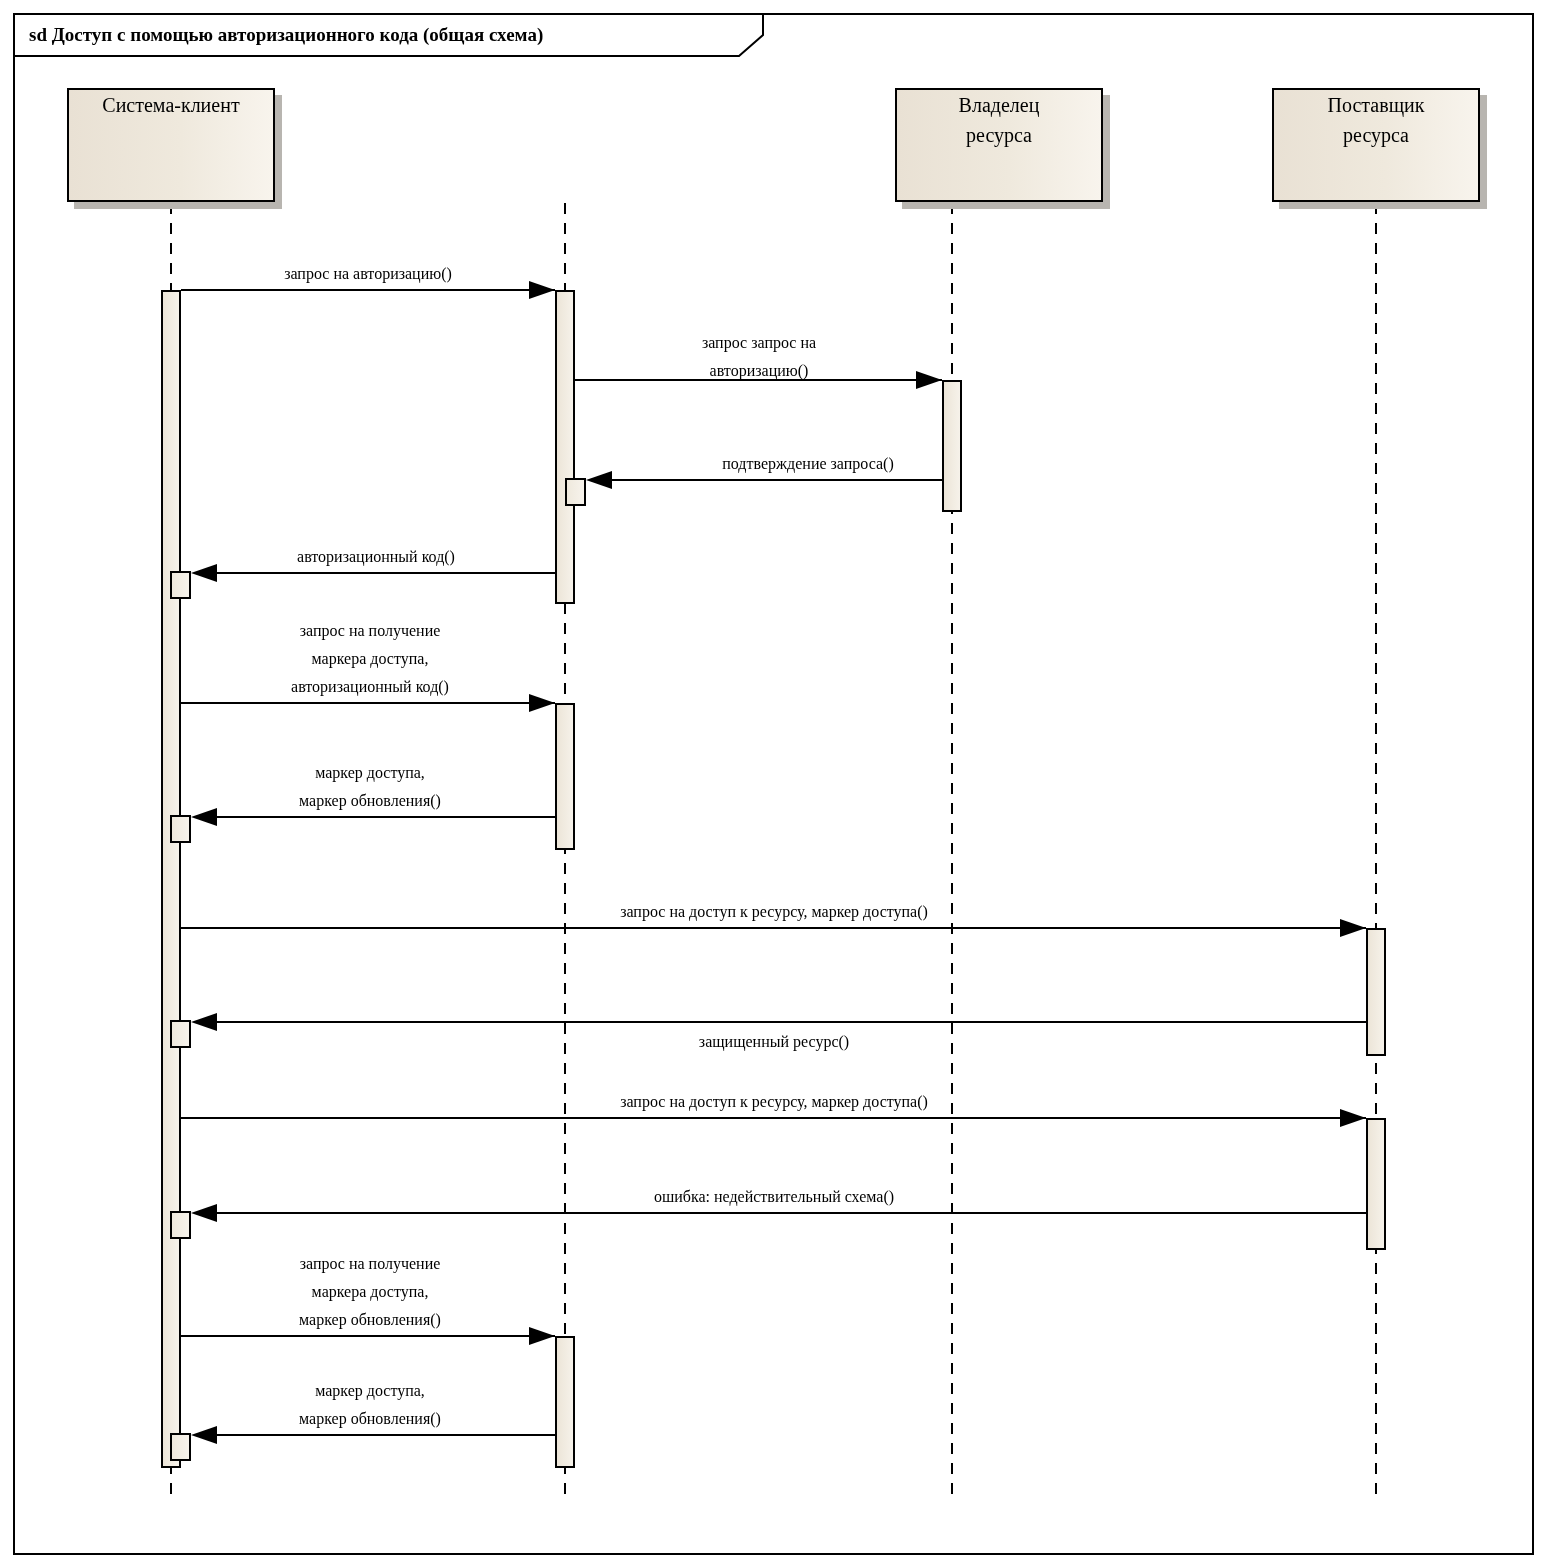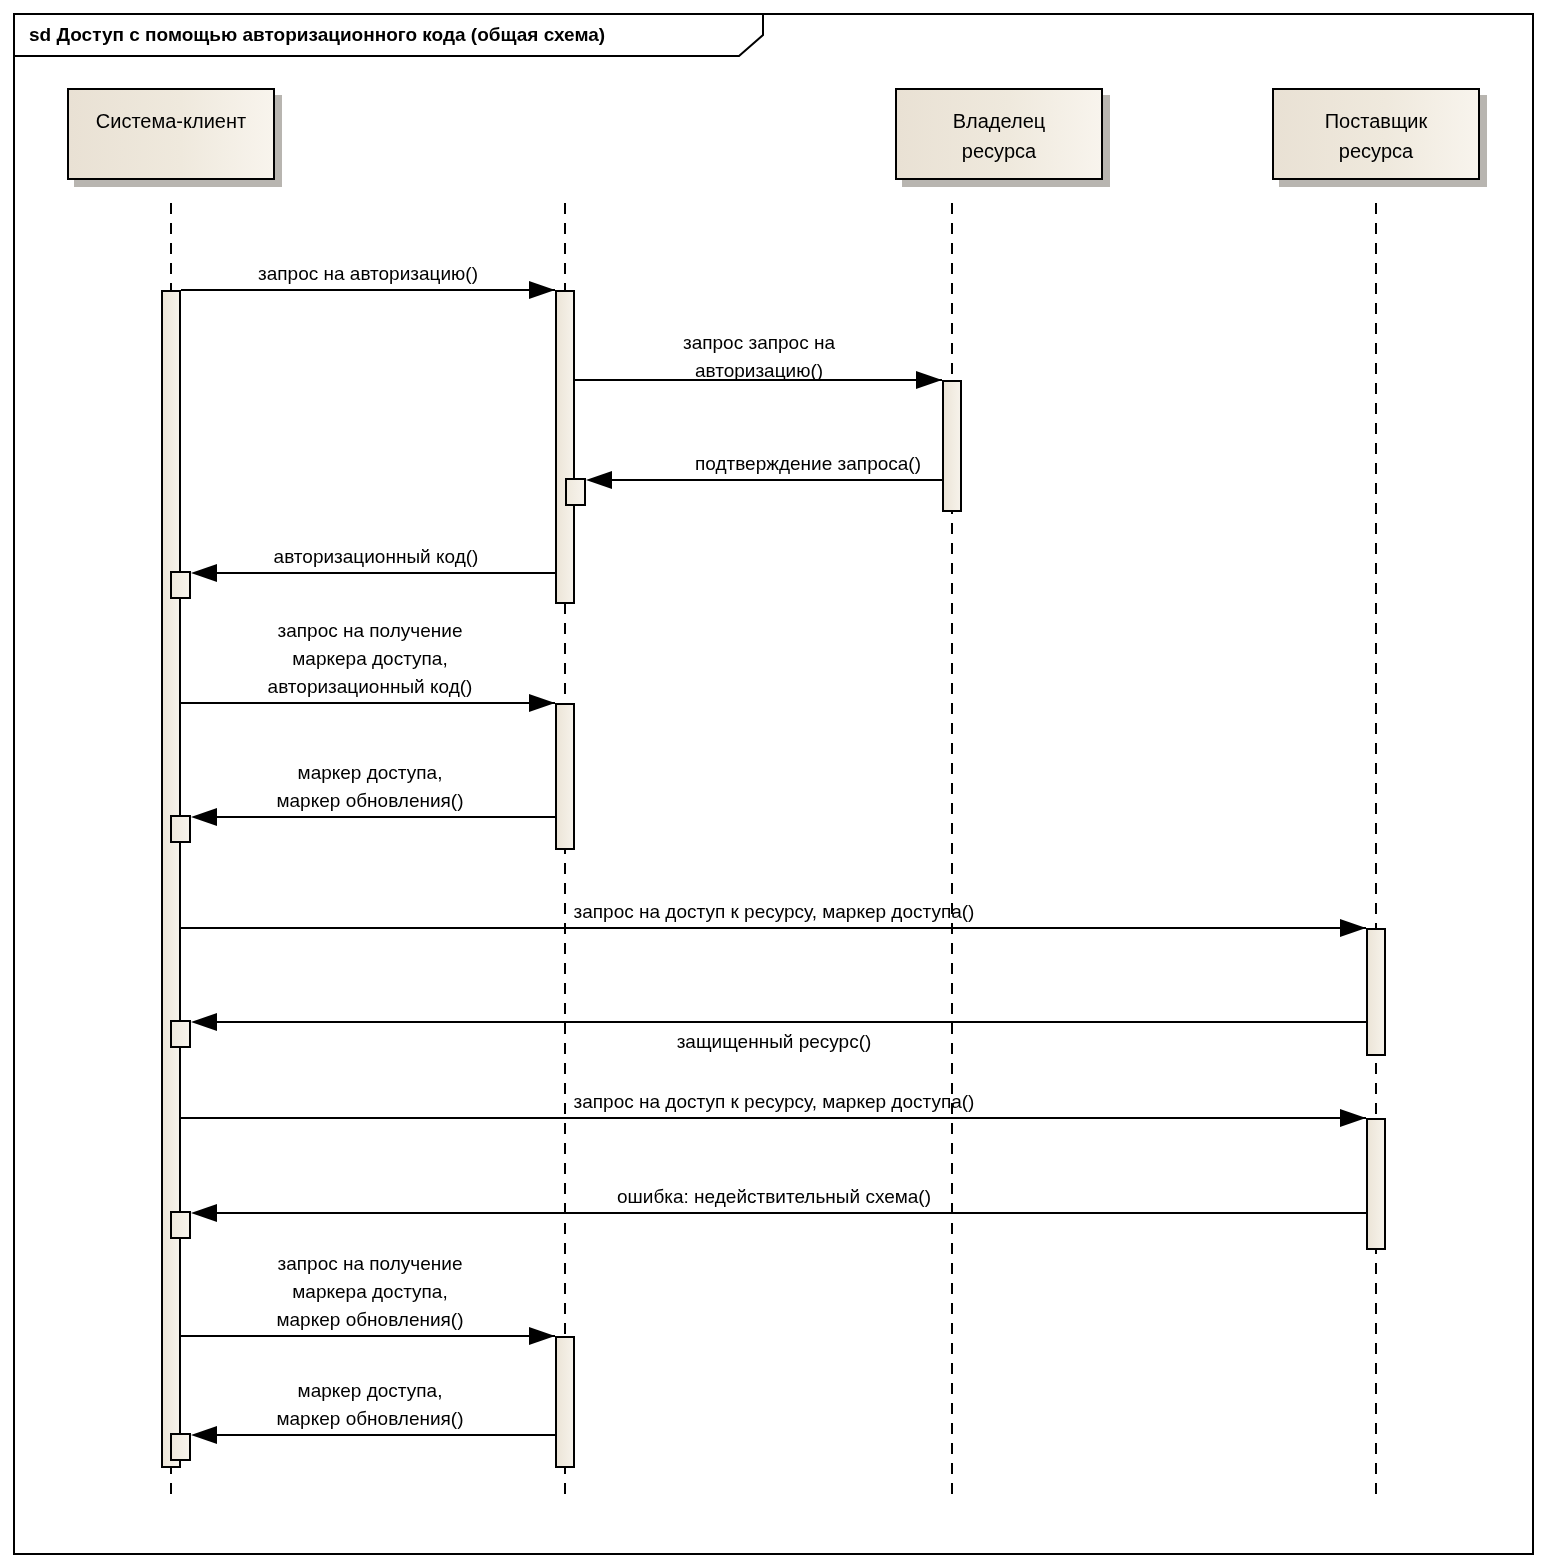--- a/index.html
+++ b/index.html
@@ -1,39 +1,39 @@
 <!DOCTYPE html>
 <html><head>
 <meta charset="utf-8">
 <style>
   html,body{margin:0;padding:0;background:#fff;}
   .canvas{
     position:relative;width:1544px;height:1565px;background:#ffffff;
-    font-family:Liberation Sans, sans-serif;color:#000;
+    font-family:Liberation Serif, serif;color:#000;
     overflow:hidden;
   }
   .frame{
     position:absolute;left:13px;top:13px;width:1517px;height:1538px;
     border:2px solid #000;background:transparent;
   }
   .tab-svg{position:absolute;left:13px;top:13px;}
   .frame-title{
     position:absolute;left:29px;top:14px;width:720px;height:42px;
     line-height:42px;font-size:19px;font-weight:bold;white-space:nowrap;
   }
   .lifeline-dash{
     position:absolute;width:2px;top:203px;height:1300px;
     background:repeating-linear-gradient(to bottom,#000 0 11px,transparent 11px 20px);
   }
   .head-box{
-    position:absolute;top:88px;width:208px;height:92px;
+    position:absolute;top:88px;width:208px;height:114px;
     border:2px solid #000;
     background:linear-gradient(90deg,#e9e1d4 0%,#efe9dd 55%,#f8f4ed 100%);
     box-shadow:7px 7px 0 0 #b8b5b0;
-    text-align:center;font-size:20px;line-height:30px;padding-top:16px;
+    text-align:center;font-size:20px;line-height:30px;padding-top:0;
     box-sizing:border-box;white-space:pre-line;
   }
   .activation{
     position:absolute;width:20px;border:2px solid #000;box-sizing:border-box;
     background:linear-gradient(90deg,#ece5d8 0%,#f6f2ea 100%);
   }
   .nested-act{
     position:absolute;width:21px;height:28px;border:2px solid #000;box-sizing:border-box;
     background:linear-gradient(90deg,#efe9dd 0%,#f7f3ec 100%);
   }
@@ -43,21 +43,21 @@
     border-top:9px solid transparent;border-bottom:9px solid transparent;
     border-left:26px solid #000;
   }
   .head-left{
     position:absolute;width:0;height:0;
     border-top:9px solid transparent;border-bottom:9px solid transparent;
     border-right:26px solid #000;
   }
   .msg-label{
     position:absolute;transform:translateX(-50%);
-    text-align:center;font-size:19px;line-height:28px;
+    text-align:center;font-size:16px;line-height:28px;
     white-space:pre-line;
   }
 </style>
 </head>
 <body>
 
 <div class="canvas">
 
   <div class="frame"></div>
 

